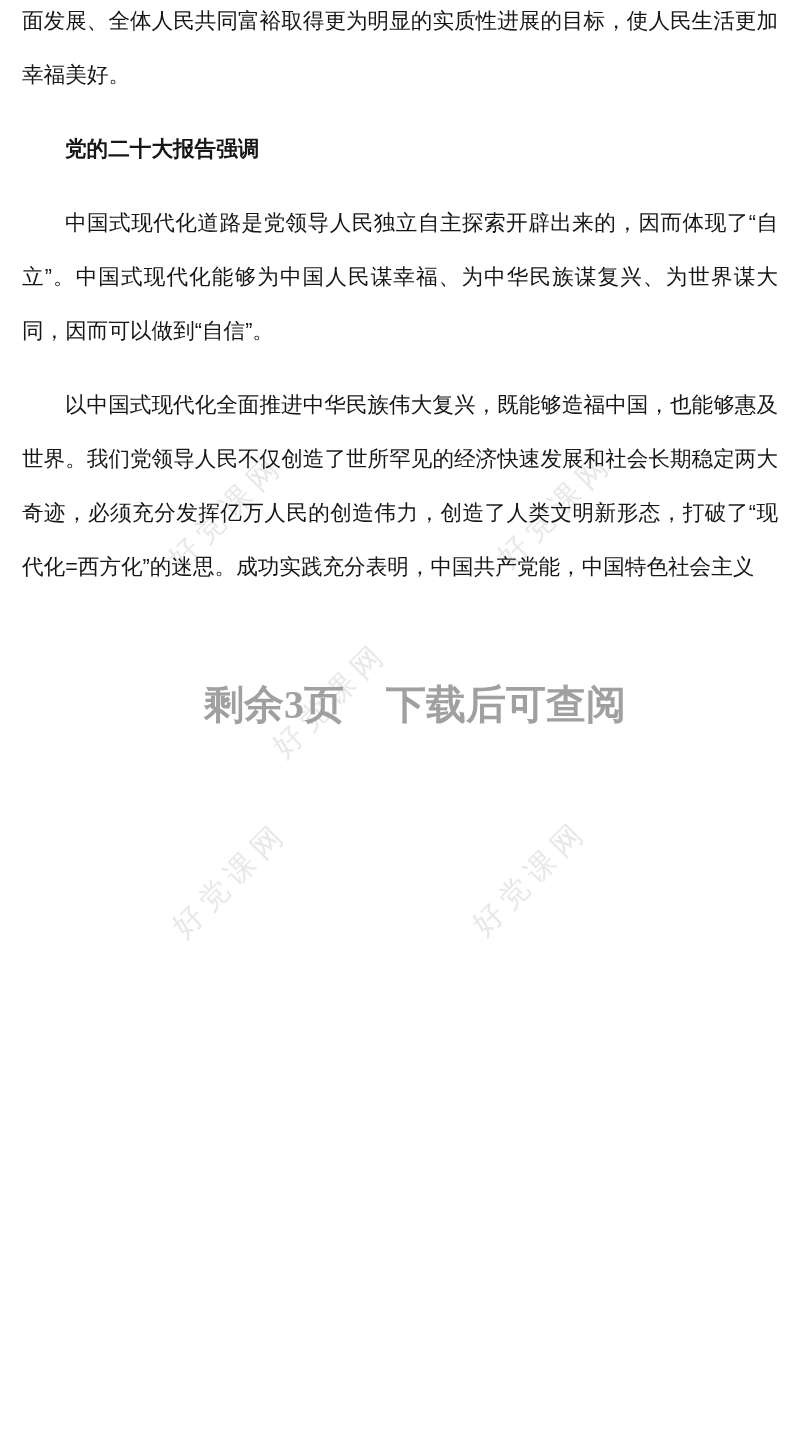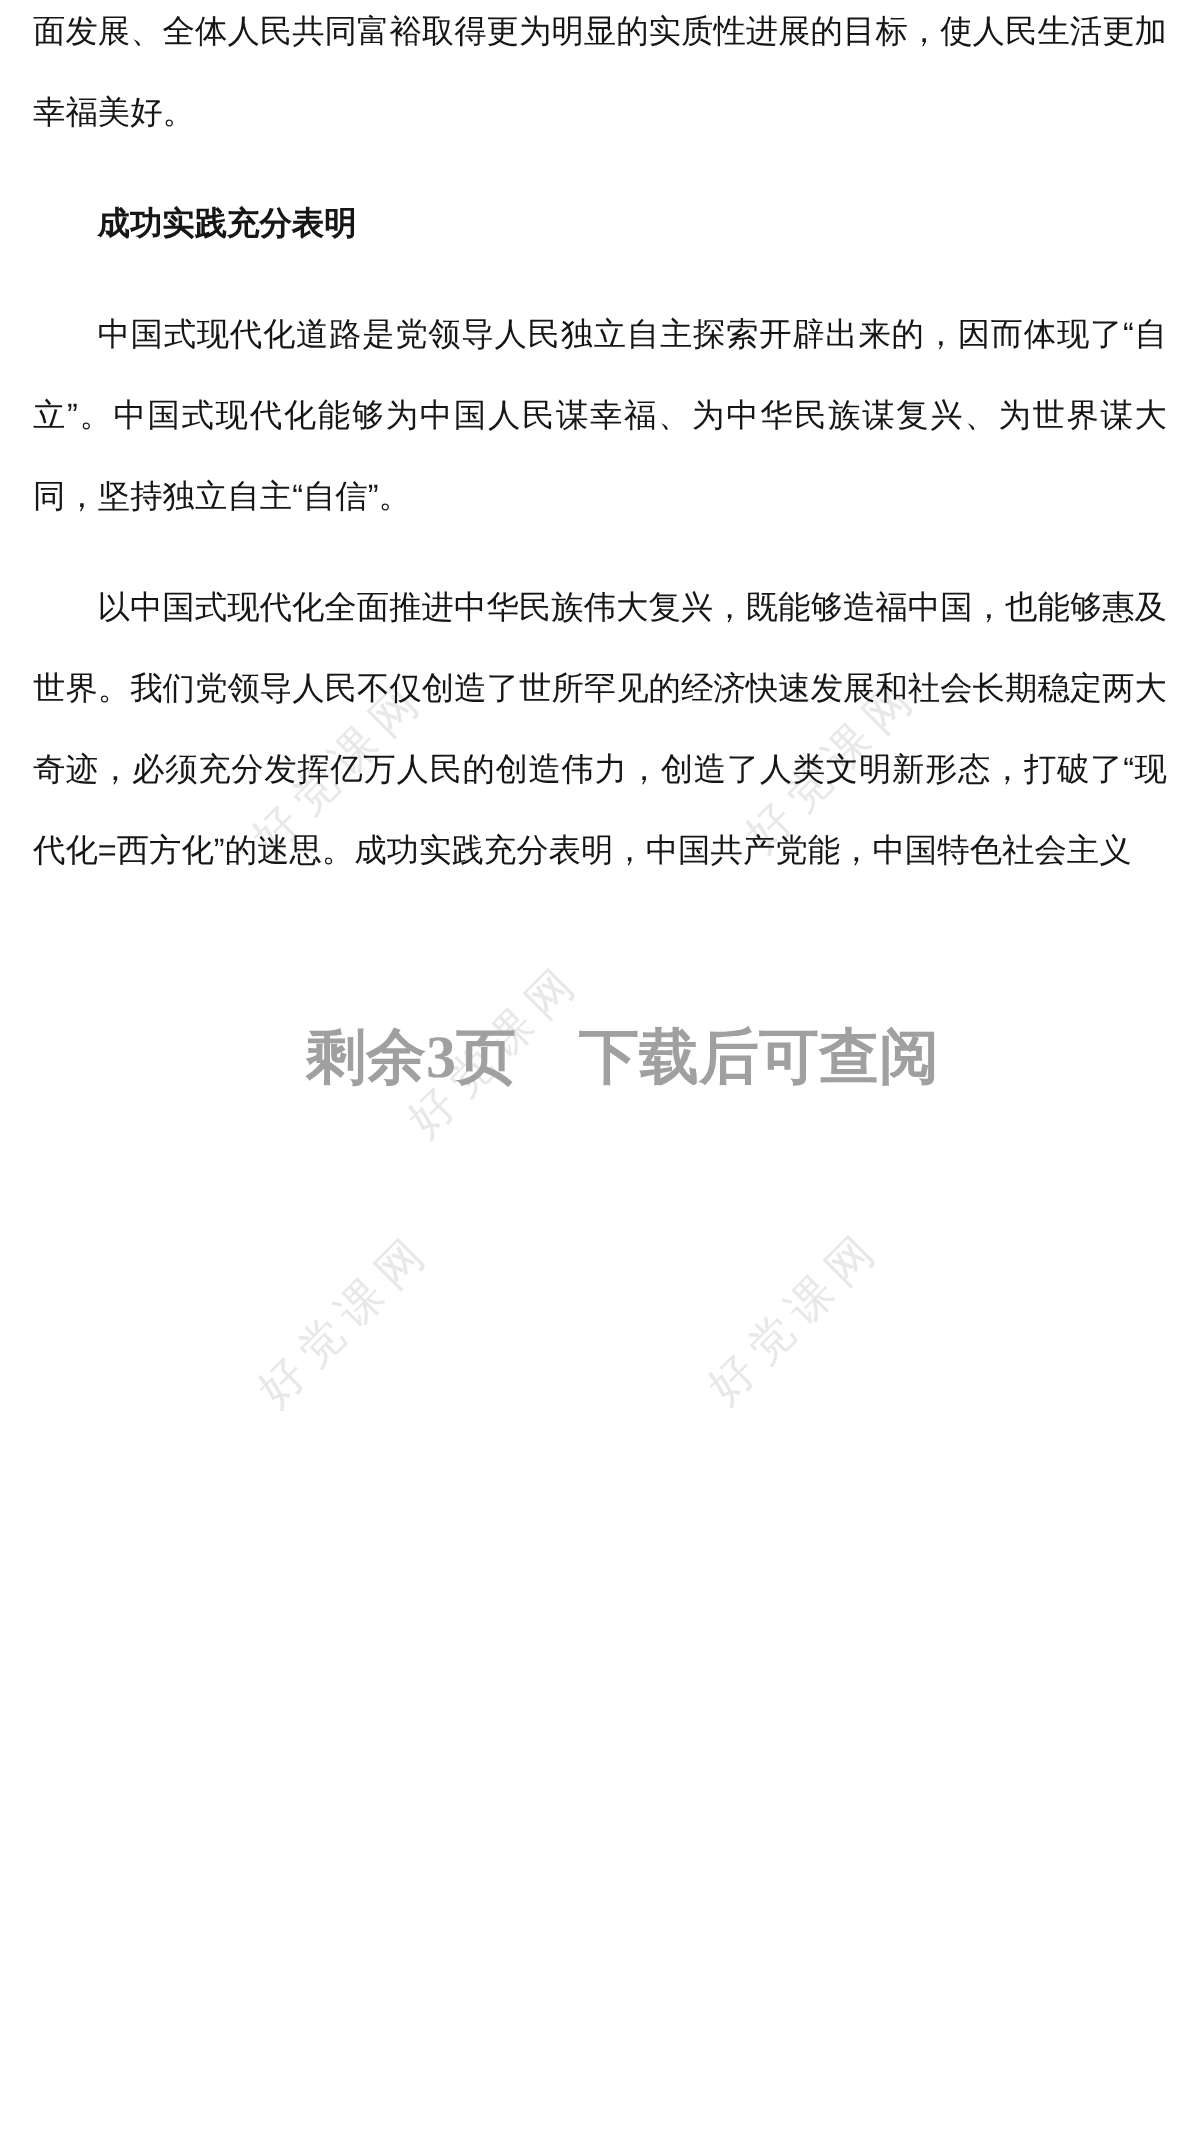--- a/index.html
+++ b/index.html
@@ -89,22 +89,22 @@
   <div class="watermark-layer">
     <span class="wm wm1">好党课网</span>
     <span class="wm wm2">好党课网</span>
     <span class="wm wm3">好党课网</span>
     <span class="wm wm4">好党课网</span>
     <span class="wm wm5">好党课网</span>
   </div>
 
   <div class="content">
     <p class="para continuation">面发展、全体人民共同富裕取得更为明显的实质性进展的目标，使人民生活更加幸福美好。</p>
-    <h3 class="heading">成功实践充分表明</h3>
-    <p class="para">中国式现代化道路是党领导人民独立自主探索开辟出来的，因而体现了“自立”。中国式现代化能够为中国人民谋幸福、为中华民族谋复兴、为世界谋大同，坚持独立自主“自信”。</p>
+    <h3 class="heading">党的二十大报告强调</h3>
+    <p class="para">中国式现代化道路是党领导人民独立自主探索开辟出来的，因而体现了“自立”。中国式现代化能够为中国人民谋幸福、为中华民族谋复兴、为世界谋大同，因而可以做到“自信”。</p>
     <p class="para">以中国式现代化全面推进中华民族伟大复兴，既能够造福中国，也能够惠及世界。我们党领导人民不仅创造了世所罕见的经济快速发展和社会长期稳定两大奇迹，必须充分发挥亿万人民的创造伟力，创造了人类文明新形态，打破了“现代化=西方化”的迷思。成功实践充分表明，中国共产党能，中国特色社会主义</p>
   </div>
 
   <div class="preview-footer">
     <span>剩余3页</span><span class="hint">下载后可查阅</span>
   </div>
 
 </div>
 
 </body></html>

